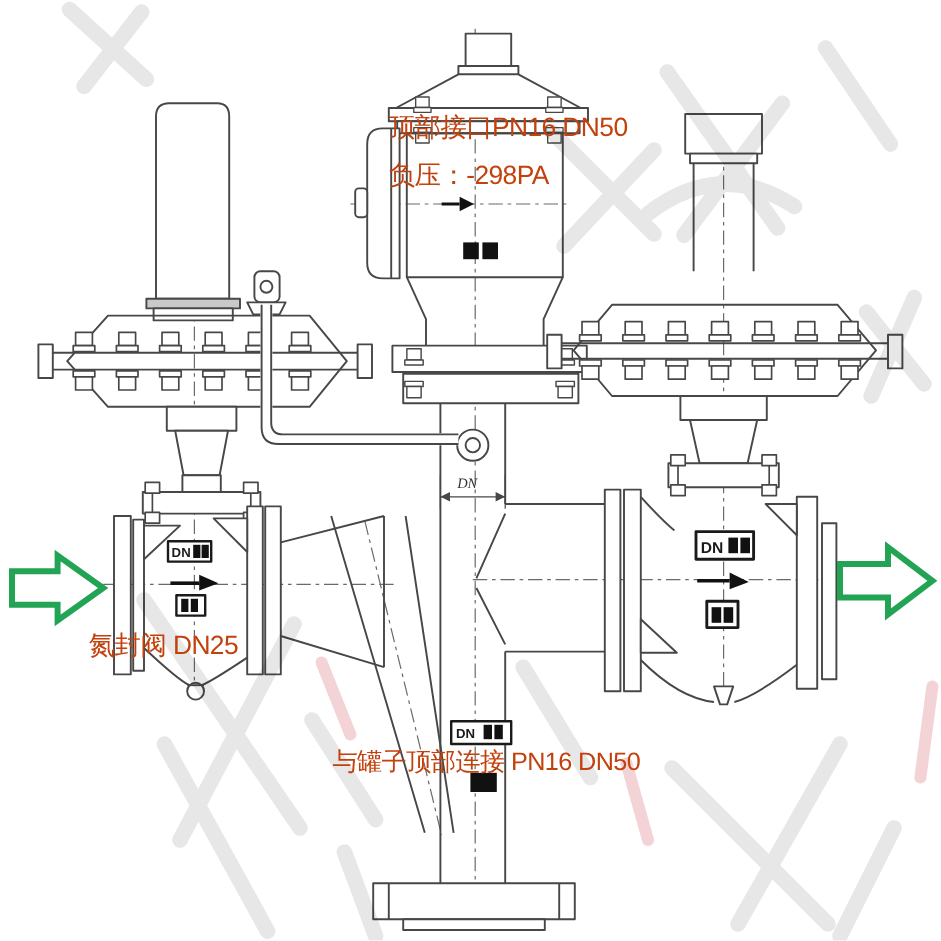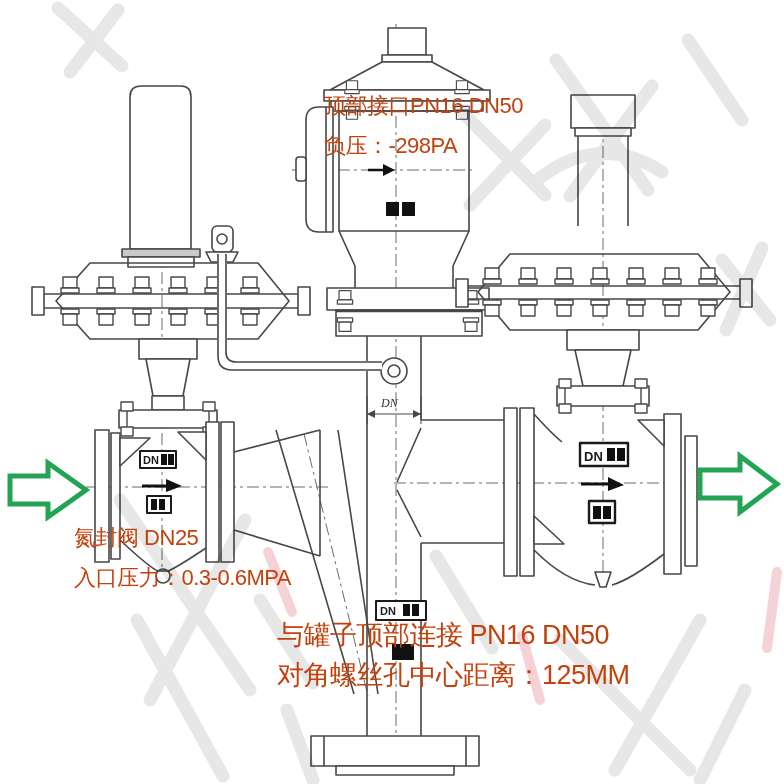--- a/index.html
+++ b/index.html
@@ -255,22 +255,20 @@
     </g>
   </svg>
 
   <div class="ann" style="left:324px;top:86px;">
     <div>顶部接口PN16 DN50</div>
     <div>负压：-298PA</div>
   </div>
 
   <div class="ann tight" style="left:38px;top:518px;margin-left:36px;">
     <div>氮封阀 DN25</div>
-    <div>入口压力：0.3-0.6MPA</div>
   </div>
 
-  <div class="ann tight" style="left:277px;top:616px;font-size:27px;">
+  <div class="ann tight" style="left:277px;top:616px;font-size:21px;">
     <div>与罐子顶部连接 PN16 DN50</div>
-    <div>对角螺丝孔中心距离：125MM</div>
   </div>
 
 
 </div>
 
 </body></html>

